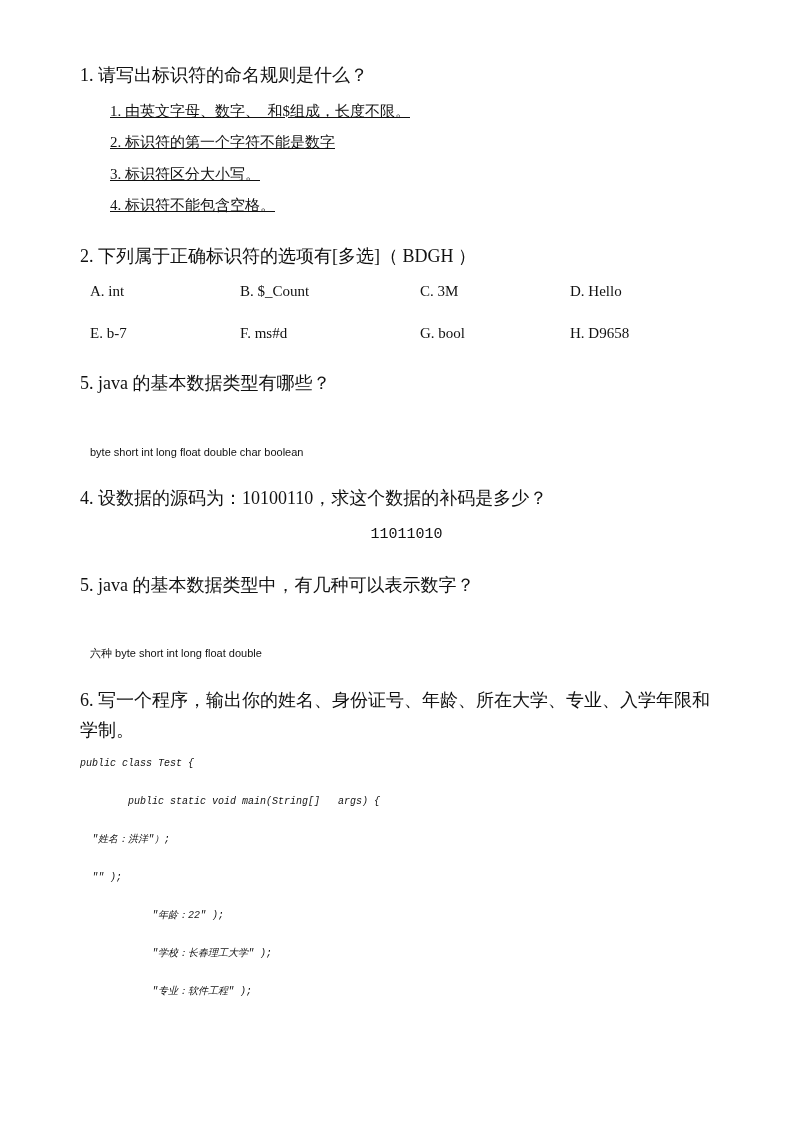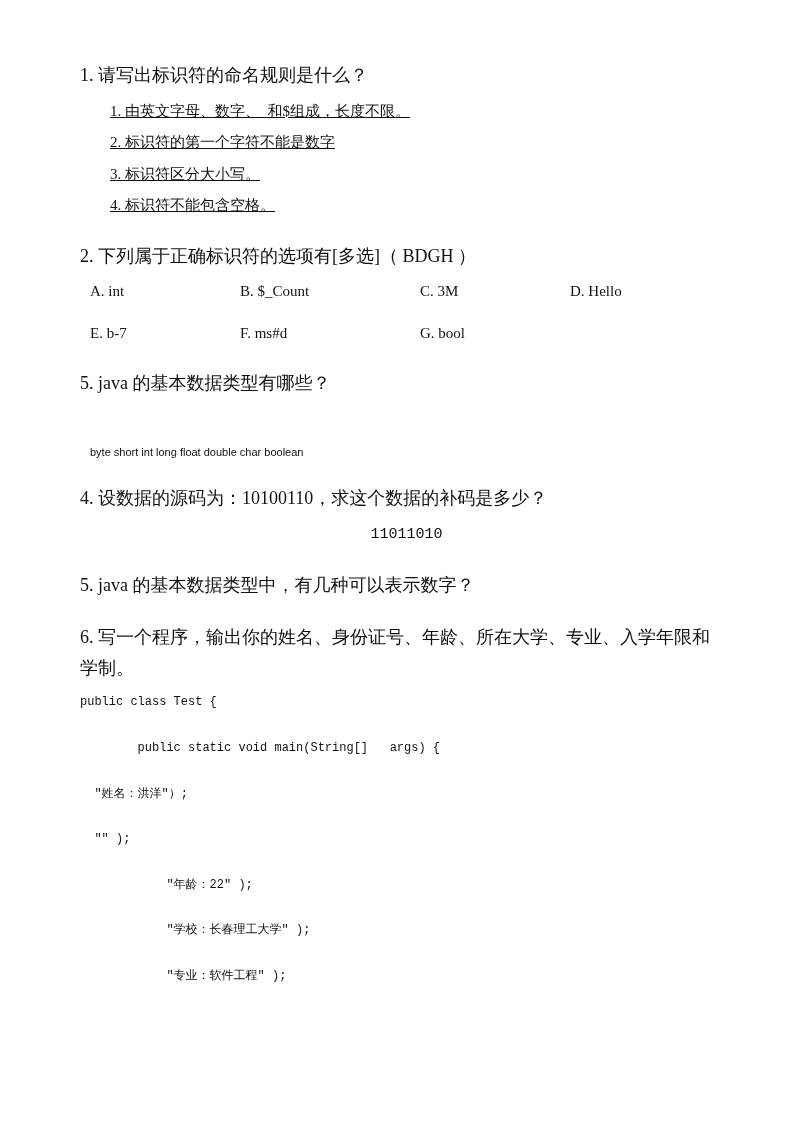--- a/index.html
+++ b/index.html
@@ -42,24 +42,25 @@
       grid-template-columns: 150px 180px 150px 150px;
       margin-left: 10px;
       margin-top: 6px;
       row-gap: 16px;
     }
     .option-cell {
       font-size: 15px;
     }
     .code-block {
       font-family: "Courier New", monospace;
-      font-size: 12px;
+      font-size: 10px;
       margin-left: 0px;
       line-height: 1.9;
       white-space: pre;
+      font-style: italic;
     }
     .inline-answer {
       margin-left: 10px;
       font-family: Liberation Sans, sans-serif;
       font-size: 11px;
       margin-top: 44px;
     }
   </style>
 </head>
 <body>
@@ -75,35 +76,37 @@
 <div class="question">
   <div class="question-title">2. 下列属于正确标识符的选项有[多选]（        BDGH    ）</div>
   <div class="options-grid">
     <div class="option-cell">A. int</div>
     <div class="option-cell">B. $_Count</div>
     <div class="option-cell">C. 3M</div>
     <div class="option-cell">D. Hello</div>
     <div class="option-cell">E. b-7</div>
     <div class="option-cell">F. ms#d</div>
     <div class="option-cell">G. bool</div>
+    <div class="option-cell">H. D9658</div>
   </div>
 </div>
 
 <div class="question">
   <div class="question-title">5. java 的基本数据类型有哪些？</div>
   <div class="inline-answer">byte short int   long   float double char    boolean</div>
 </div>
 
 <div class="question">
   <div class="question-title">4. 设数据的源码为：10100110，求这个数据的补码是多少？</div>
   <div class="answer-block">11011010</div>
 </div>
 
 <div class="question">
   <div class="question-title">5. java 的基本数据类型中，有几种可以表示数字？</div>
+  <div class="inline-answer">六种    byte short int   long    float double</div>
 </div>
 
 <div class="question">
   <div class="question-title">6. 写一个程序，输出你的姓名、身份证号、年龄、所在大学、专业、入学年限和学制。</div>
   <div class="code-block">public class Test {
 
         public static void main(String[]   args) {
 
   "姓名：洪洋"）;
 

